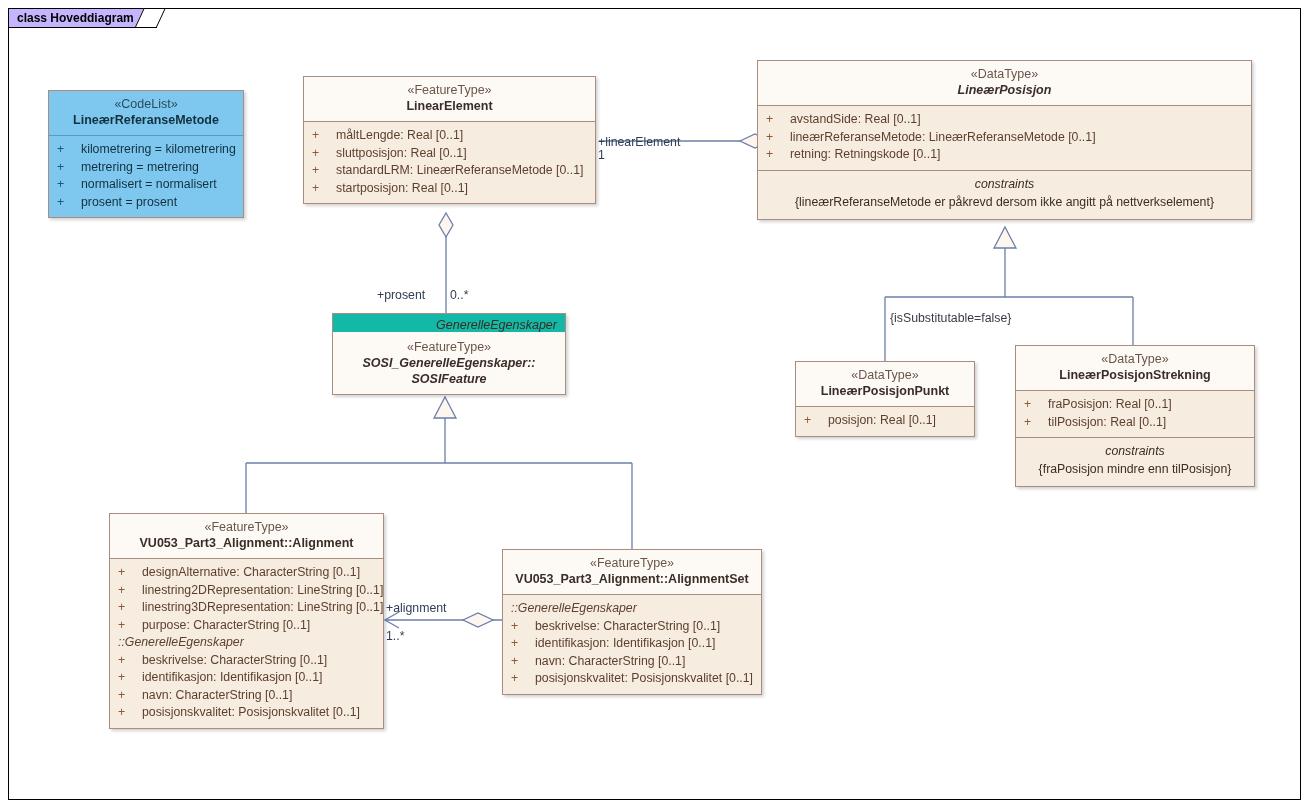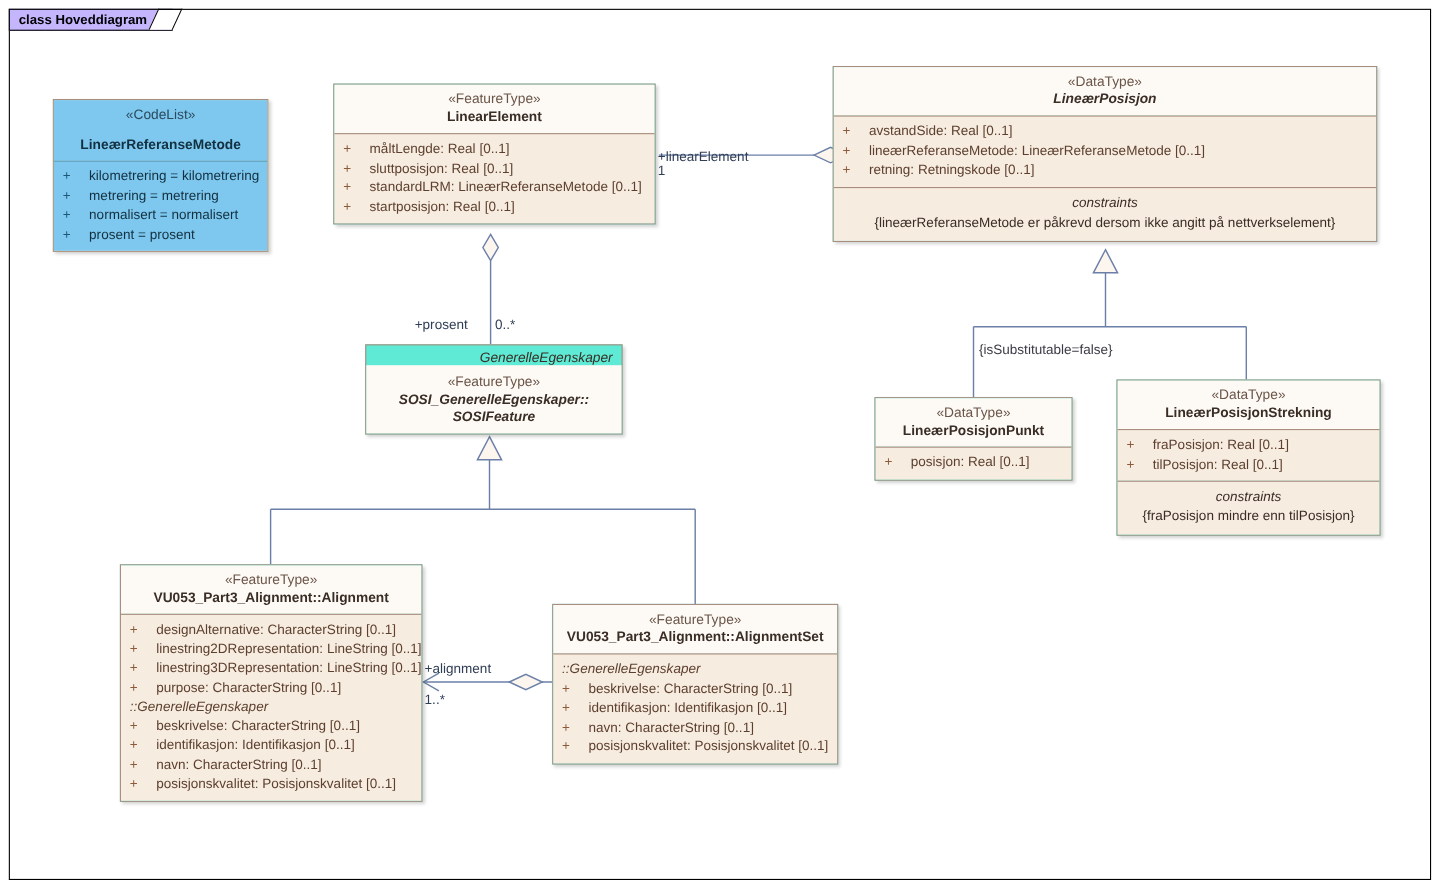--- a/index.html
+++ b/index.html
@@ -12,40 +12,40 @@
              background:#c4b5fd;font-size:12px;font-weight:bold;color:#000;
              padding:2px 22px 2px 8px;line-height:14px;white-space:nowrap;}
   .frame-tab:after{content:"";position:absolute;right:-1px;top:-1px;width:20px;height:100%;
                    background:#fff;border-left:1px solid #000;
                    transform:skewX(-25deg);transform-origin:bottom left;
                    border-top:1px solid #000;border-right:1px solid #000;}
   .tab-label{position:relative;z-index:2;}
 
   
   .cls{position:absolute;box-sizing:border-box;border:1px solid #a98e7f;
-       background:#5eead4;box-shadow:2px 2px 3px rgba(0,0,0,.18);}
+       background:#14b8a6;box-shadow:2px 2px 3px rgba(0,0,0,.18);}
   .cls .hdr{padding:6px 6px 7px;text-align:center;background:#fdfaf6;}
   .cls .stereo{font-size:12.5px;color:#6b5548;line-height:15px;}
   .cls .nm{font-size:12.5px;font-weight:bold;color:#3a2d25;line-height:16px;}
   .cls .nm.ital{font-style:italic;}
   .sect{border-top:1px solid #a98e7f;background:#f7ece0;padding:5px 0 6px;}
   .attr{font-size:12.3px;color:#5c3f2e;line-height:17.5px;white-space:nowrap;
         padding-left:8px;display:flex;}
   .attr .vis{width:24px;flex:0 0 24px;text-align:left;color:#8a5a3a;}
   .attr .txt{flex:1 1 auto;}
   .grouphdr{font-size:12.3px;color:#5c3f2e;font-style:italic;line-height:17.5px;padding-left:8px;}
   .cons-title{font-size:12.3px;color:#3a2d25;font-style:italic;text-align:center;line-height:17px;}
   .cons-body{font-size:12.3px;color:#3a2d25;text-align:center;line-height:17px;padding:1px 4px 2px;}
   .right-note{font-size:12.5px;font-style:italic;color:#3a2d25;text-align:right;padding:4px 8px 0 0;}
 
   
   .cls.code{background:#fef9c3;border:1px solid #a98e7f;}
   .cls.code .hdr{background:#7ec8f0;}
   .cls.code .stereo{color:#2c4a5c;}
-  .cls.code .nm{color:#13303f;margin-top:11px;}
+  .cls.code .nm{color:#13303f;}
   .cls.code .sect{background:#7ec8f0;border-top:1px solid #5a9cbd;}
   .cls.code .attr{color:#13303f;}
   .cls.code .attr .vis{color:#1d5878;}
 
   
   svg.wires{position:absolute;left:0;top:0;width:1309px;height:808px;overflow:visible;}
   .ln{stroke:#6b7fa8;stroke-width:1.3;fill:none;}
   .dia{stroke:#6b7fa8;stroke-width:1.3;fill:#fdf6ef;}
   .tri{stroke:#6b7fa8;stroke-width:1.3;fill:#fdf6ef;}
   .arw{stroke:#6b7fa8;stroke-width:1.3;fill:none;}

